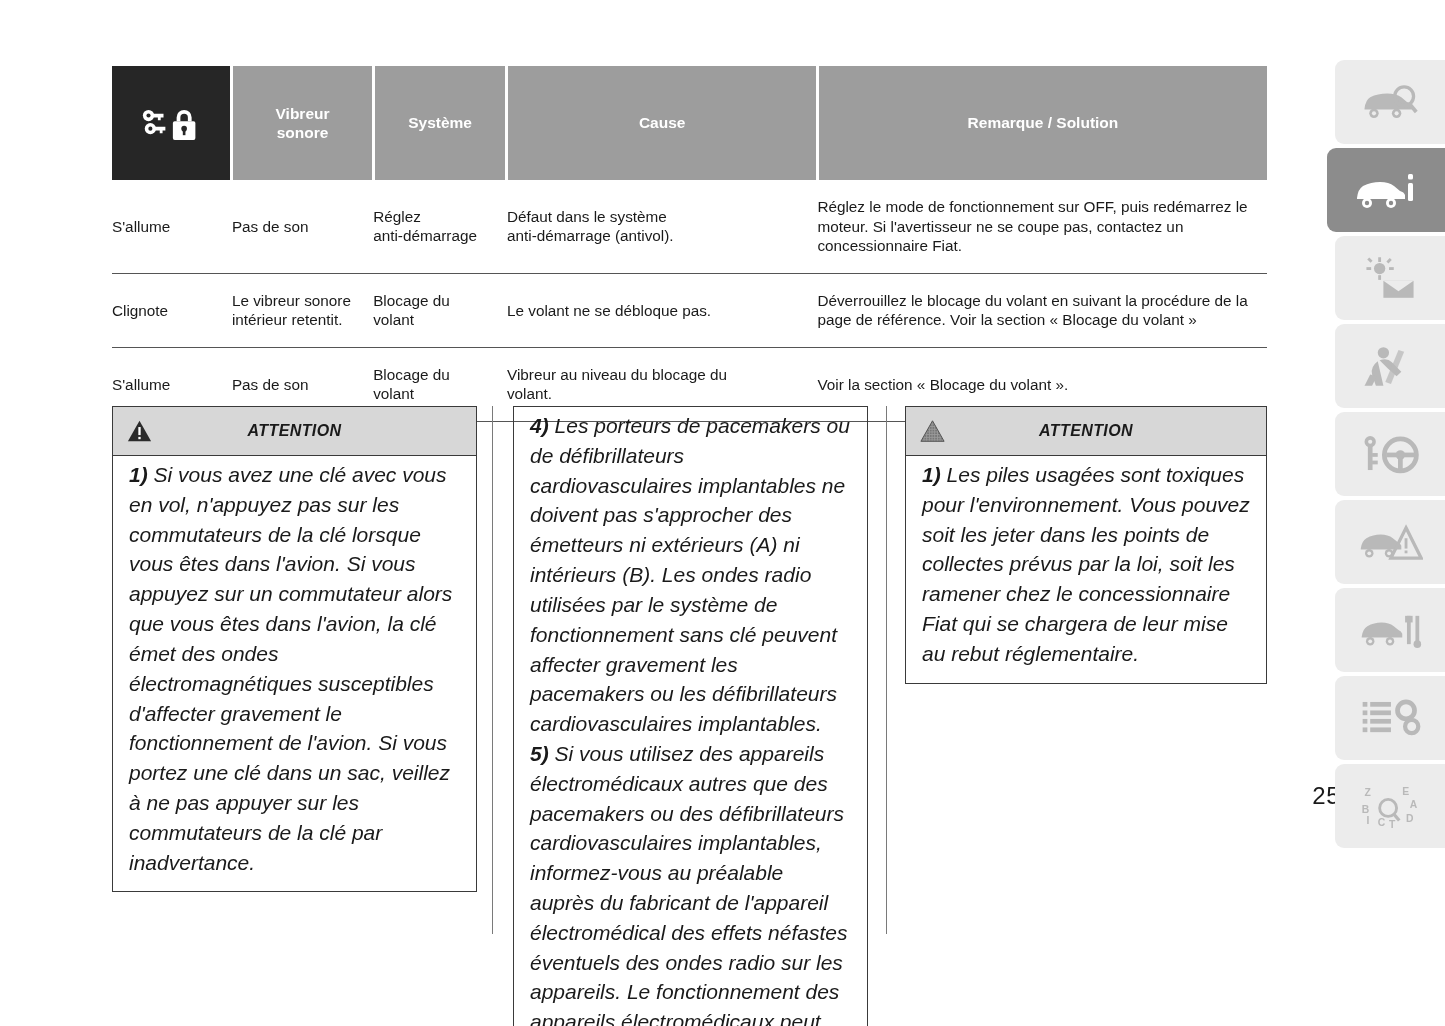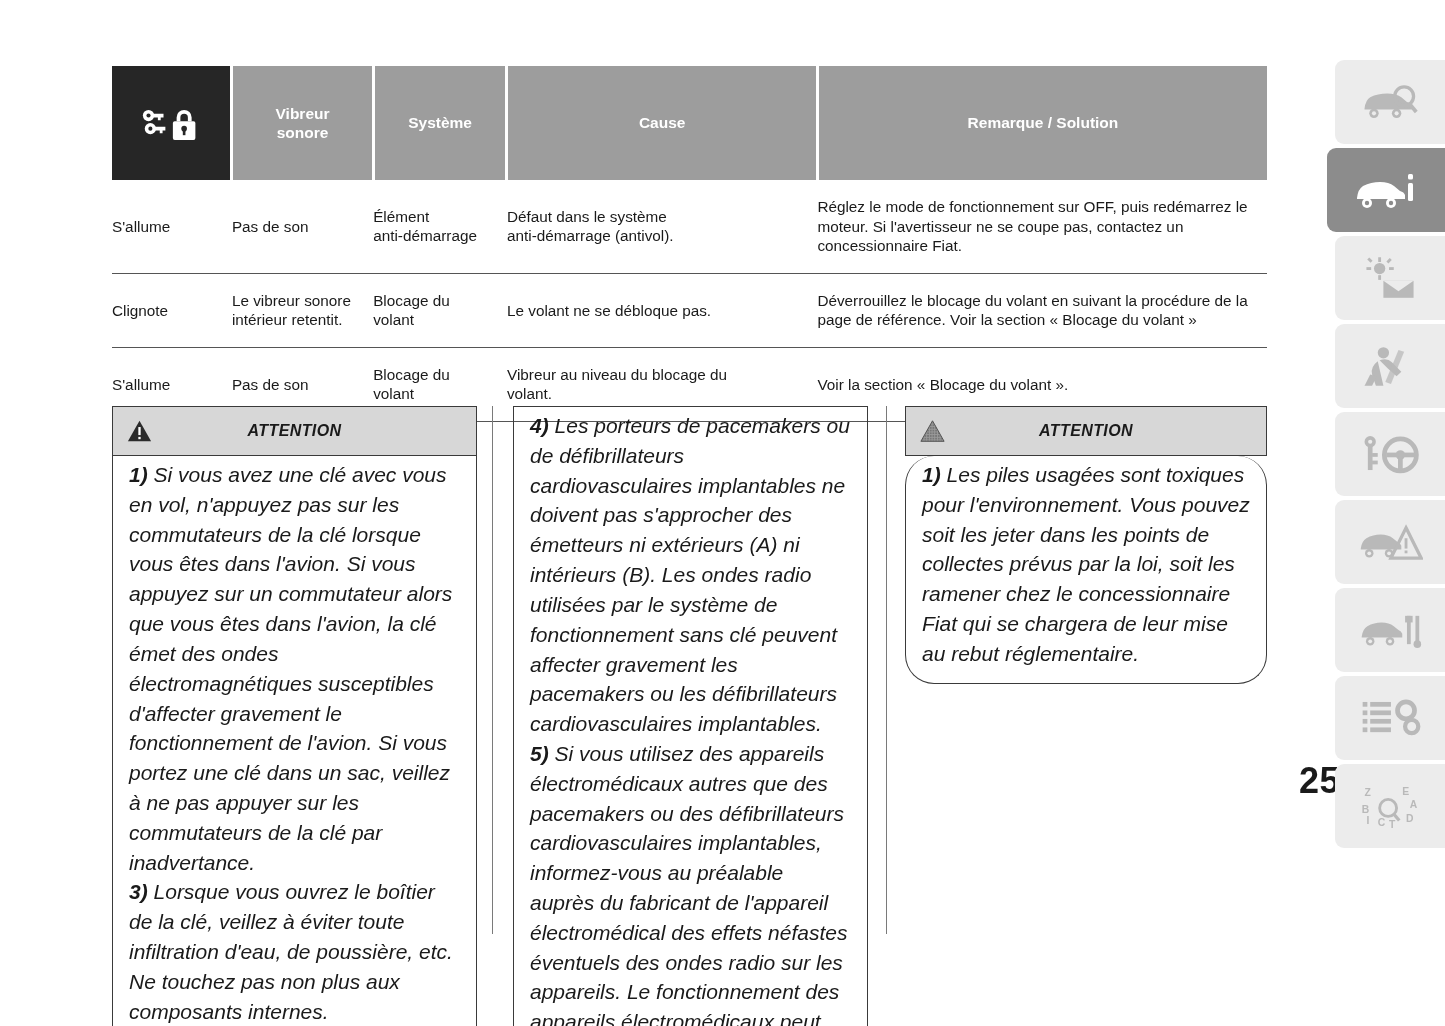--- a/index.html
+++ b/index.html
@@ -124,40 +124,40 @@
   #col1 { left: 112px; width: 365px; }
   #col1 .warn-body { min-height: 410px; }
 
   #col2 { left: 513px; width: 355px; top: 406px; }
   #col2 .warn-body {
     border-top: 1px solid #3a3a3a;
     min-height: 426px;
   }
 
   #col3 { left: 905px; width: 362px; }
-  #col3 .warn-body { min-height: 148px; border-radius: 29px; }
+  #col3 .warn-body { min-height: 148px; }
 
   
   .vsep {
     position: absolute;
     width: 1px;
     background: #7a7a7a;
     top: 406px;
     height: 528px;
   }
   #vsep1 { left: 492px; }
   #vsep2 { left: 886px; }
 
   
   .pagenum {
     position: absolute;
     right: 105px;
-    bottom: 32px;
-    font-size: 36px;
-    font-weight: bold;
+    bottom: 24px;
+    font-size: 24px;
+    font-weight: normal;
     letter-spacing: .5px;
   }
 
   
   .rail {
     position: absolute;
     right: 0;
     top: 60px;
     width: 118px;
   }
@@ -224,21 +224,21 @@
         </th>
         <th>Système</th>
         <th>Cause</th>
         <th>Remarque / Solution</th>
       </tr>
     </thead>
     <tbody>
       <tr class="first-row">
         <td class="cell-pad">S'allume</td>
         <td class="cell-pad-b">Pas de son</td>
-        <td class="cell-pad-c" style="white-space:pre-line">Élément
+        <td class="cell-pad-c" style="white-space:pre-line">Réglez
 anti-démarrage</td>
         <td class="cell-pad-d" style="white-space:pre-line">Défaut dans le système
 anti-démarrage (antivol).</td>
         <td class="cell-pad-e">Réglez le mode de fonctionnement sur OFF, puis redémarrez le moteur. Si l'avertisseur ne se coupe pas, contactez un concessionnaire Fiat.</td>
       </tr>
       <tr>
         <td class="cell-pad">Clignote</td>
         <td class="cell-pad-b">Le vibreur sonore intérieur retentit.</td>
         <td class="cell-pad-c" style="white-space:pre-line">Blocage du
 volant</td>
@@ -266,21 +266,20 @@
         <svg viewBox="0 0 30 28" width="27" height="25" aria-hidden="true">
           <path d="M15 2 L28 25 L2 25 Z" fill="#2b2b2b"></path>
           <rect x="13.7" y="9" width="2.6" height="9" fill="#ffffff"></rect>
           <rect x="13.7" y="20" width="2.6" height="2.6" fill="#ffffff"></rect>
         </svg>
       </span>
       <span class="warn-title">ATTENTION</span>
     </div>
     <div class="warn-body">
       <p><b>1)</b><span> Si vous avez une clé avec vous en vol, n'appuyez pas sur les commutateurs de la clé lorsque vous êtes dans l'avion. Si vous appuyez sur un commutateur alors que vous êtes dans l'avion, la clé émet des ondes électromagnétiques susceptibles d'affecter gravement le fonctionnement de l'avion. Si vous portez une clé dans un sac, veillez à ne pas appuyer sur les commutateurs de la clé par inadvertance.</span></p>
-      <p><b>3)</b><span> Lorsque vous ouvrez le boîtier de la clé, veillez à éviter toute infiltration d'eau, de poussière, etc. Ne touchez pas non plus aux composants internes.</span></p>
     </div>
   </div>
 
   <div class="warn-col" id="col2">
     <div class="warn-body">
       <p><b>4)</b><span> Les porteurs de pacemakers ou de défibrillateurs cardiovasculaires implantables ne doivent pas s'approcher des émetteurs ni extérieurs (A) ni intérieurs (B). Les ondes radio utilisées par le système de fonctionnement sans clé peuvent affecter gravement les pacemakers ou les défibrillateurs cardiovasculaires implantables.</span></p>
       <p><b>5)</b><span> Si vous utilisez des appareils électromédicaux autres que des pacemakers ou des défibrillateurs cardiovasculaires implantables, informez-vous au préalable auprès du fabricant de l'appareil électromédical des effets néfastes éventuels des ondes radio sur les appareils. Le fonctionnement des appareils électromédicaux peut être affecté par les ondes radio.</span></p>
     </div>
   </div>
 

